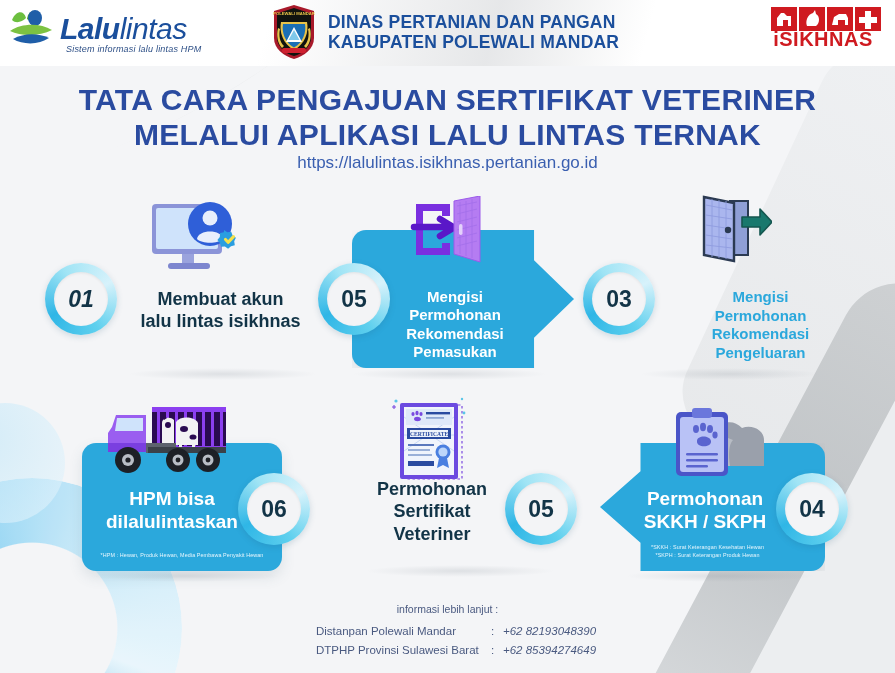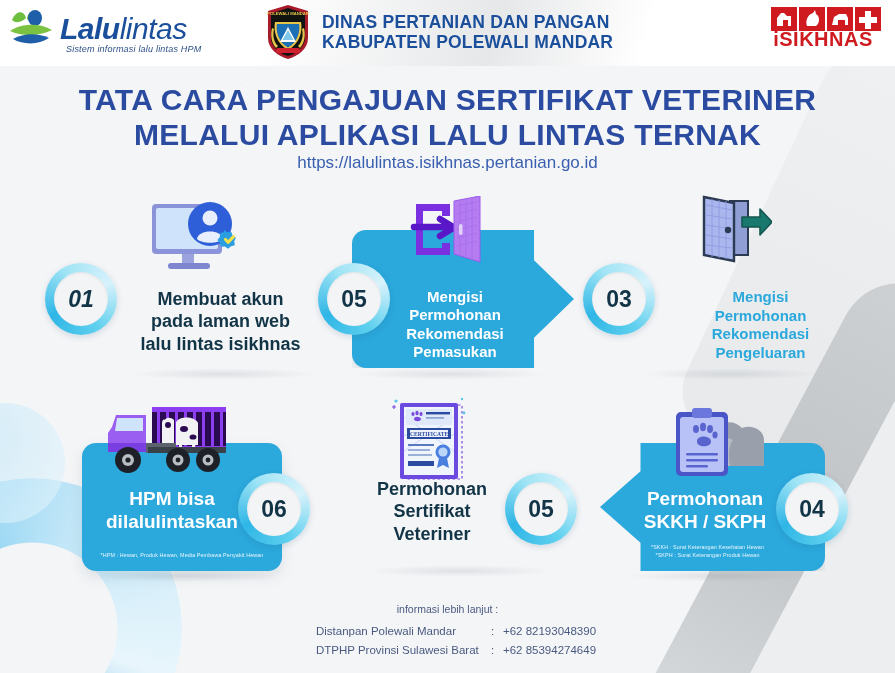--- a/index.html
+++ b/index.html
@@ -104,21 +104,21 @@
   }
   .logo-text .thin { font-weight: 400; }
   .logo-sub {
     position: absolute; left: 58px; top: 38px;
     font-size: 9px; font-style: italic; color: #2d4f86;
     letter-spacing: .2px;
   }
 
   
   .org-wrap {
-    position: absolute; left: 266px; top: 4px;
+    position: absolute; left: 272px; top: 4px;
     display: flex; align-items: center; gap: 12px;
   }
   .org-title { line-height: 1.15; }
   .org-title div {
     font-size: 17.5px; font-weight: 700; color: #1b4f9c;
     letter-spacing: .2px; white-space: nowrap;
   }
 
   
   .isikhnas { position: absolute; right: 14px; top: 5px; width: 116px; height: 56px; }
@@ -199,21 +199,21 @@
   
   .footer { position: absolute; left: 0; bottom: 14px; width: 895px; text-align: center; z-index: 9; }
   .footer-head { font-size: 10.5px; color: #4a5a80; margin-bottom: 7px; }
   .footer-rows {
     display: inline-block; text-align: left;
     font-size: 11.5px; color: #4a5a80; line-height: 1.6;
   }
   .frow { display: flex; }
   .frow .lbl { width: 175px; margin-left: 17px; }
   .frow .sep { width: 12px; }
-  .frow .val { white-space: nowrap; }
+  .frow .val { white-space: nowrap; font-style: italic; }
 
   svg { display: block; }
 </style>
 </head>
 <body>
 
 <div id="page">
 
   <div class="bg-layer">
     <div class="swoosh-tl"></div>
@@ -304,21 +304,20 @@
       <path d="M49 41 C50 31, 74 31, 75 41 C70 46, 54 46, 49 41 Z" fill="#e8eefc"></path>
       <path d="M76 32 l3.3 2.2 3.9 -.4 1.4 3.7 3.3 2.2 -1.7 3.6 .6 3.9 -3.8 1 -2.9 2.6 -3.2 -2.2 -3.9 .1 -1 -3.8 -2.6 -2.9 2.4 -3.1 .3 -3.9 3.8 -.7 Z" fill="#2a9ee0"></path>
       <path d="M77.5 41.5 l2.6 2.8 5.4 -5.6" stroke="#f5e24b" stroke-width="3.1" fill="none" stroke-linecap="round" stroke-linejoin="round"></path>
     </svg>
   </div>
   <div class="num-circle" style="left:45px; top:263px;font-style:italic;">
     <div class="num-inner">01</div>
   </div>
   <div class="plain-label" style="left:118px; top:288px; width:205px; font-size:18px; color:#123447;">
     <div>Membuat akun</div>
-    <div>pada laman web</div>
     <div>lalu lintas isikhnas</div>
   </div>
 
   <div class="shadow-pill" style="left:352px; top:368px; width:195px;"></div>
   <div class="blue-box box-right-arrow" style="left:352px; top:230px; width:222px; height:138px;"></div>
   <div style="position:absolute; left:410px; top:196px; z-index:11;">
     <svg width="80" height="72" viewBox="0 0 80 72">
       <path d="M6 8 H40 V20 H32 V15 H13 V52 H32 V47 H40 V59 H6 Z" fill="#7a2fe0"></path>
       <path d="M4 31 H42 M30 23 L44 31.5 L30 40" stroke="#5a17c8" stroke-width="6.5" fill="none" stroke-linecap="round" stroke-linejoin="round"></path>
       <path d="M44 5 L70 0 L70 66 L44 58 Z" fill="#b57cf2"></path>

